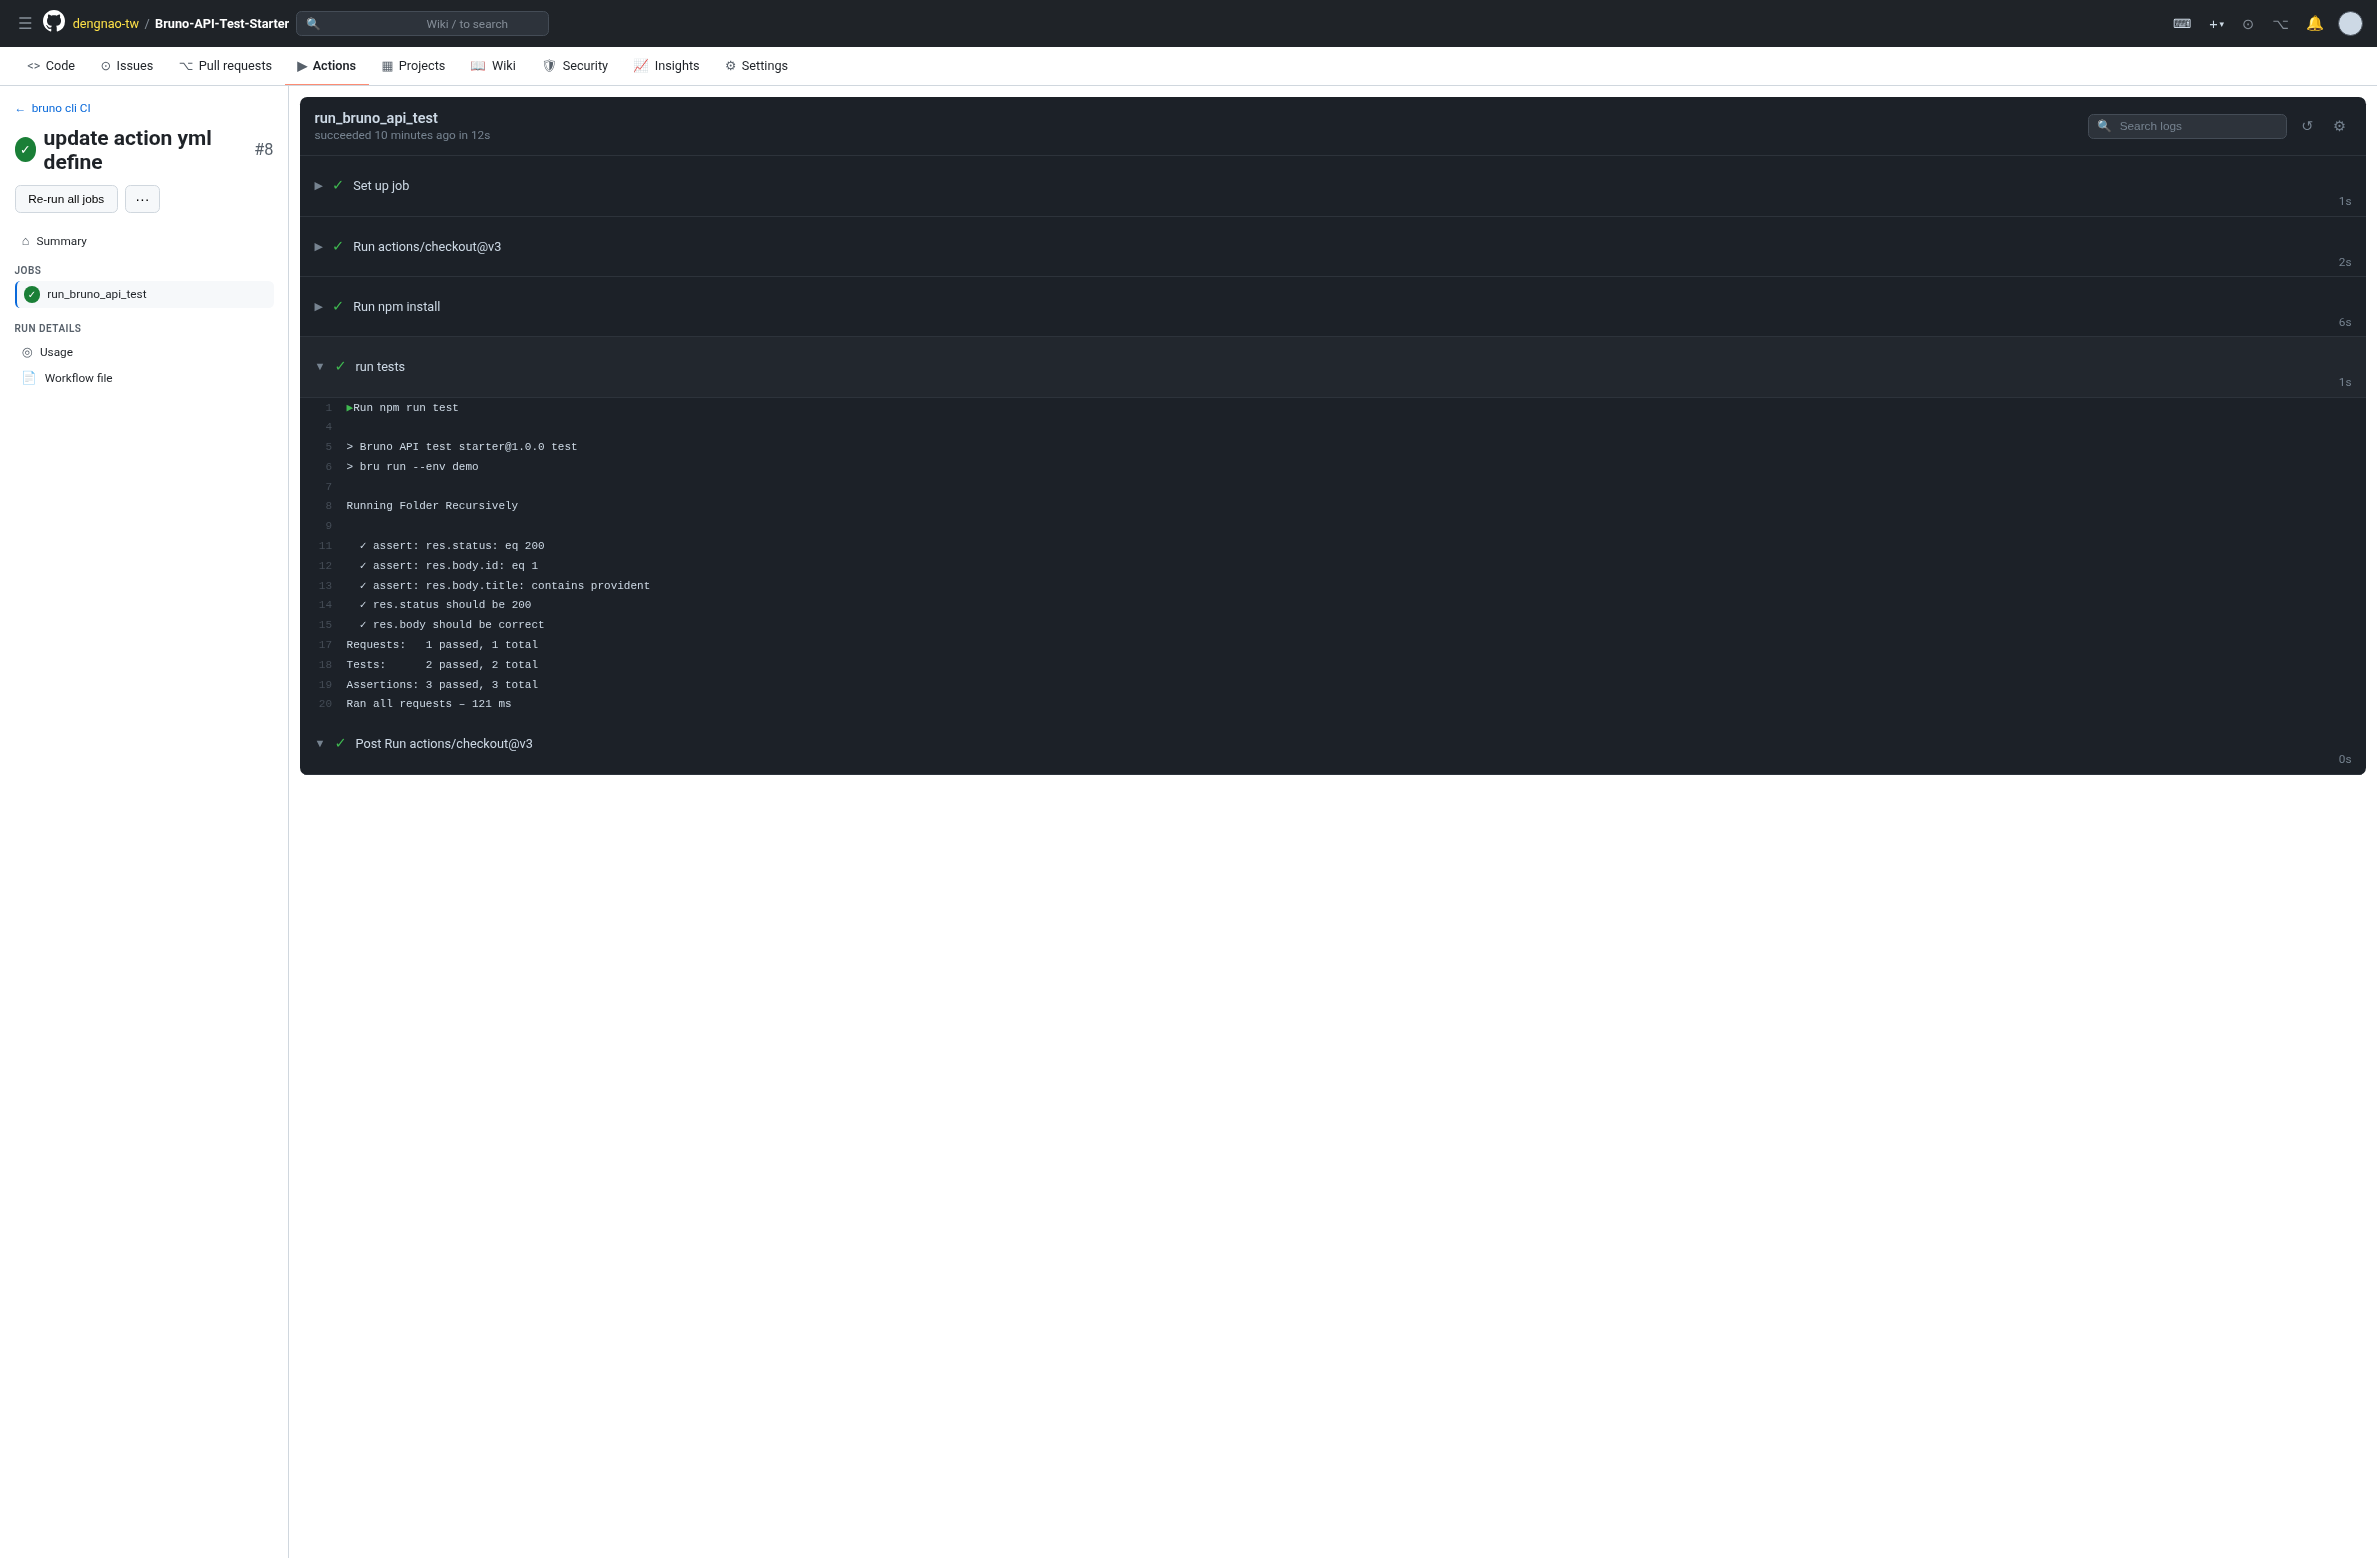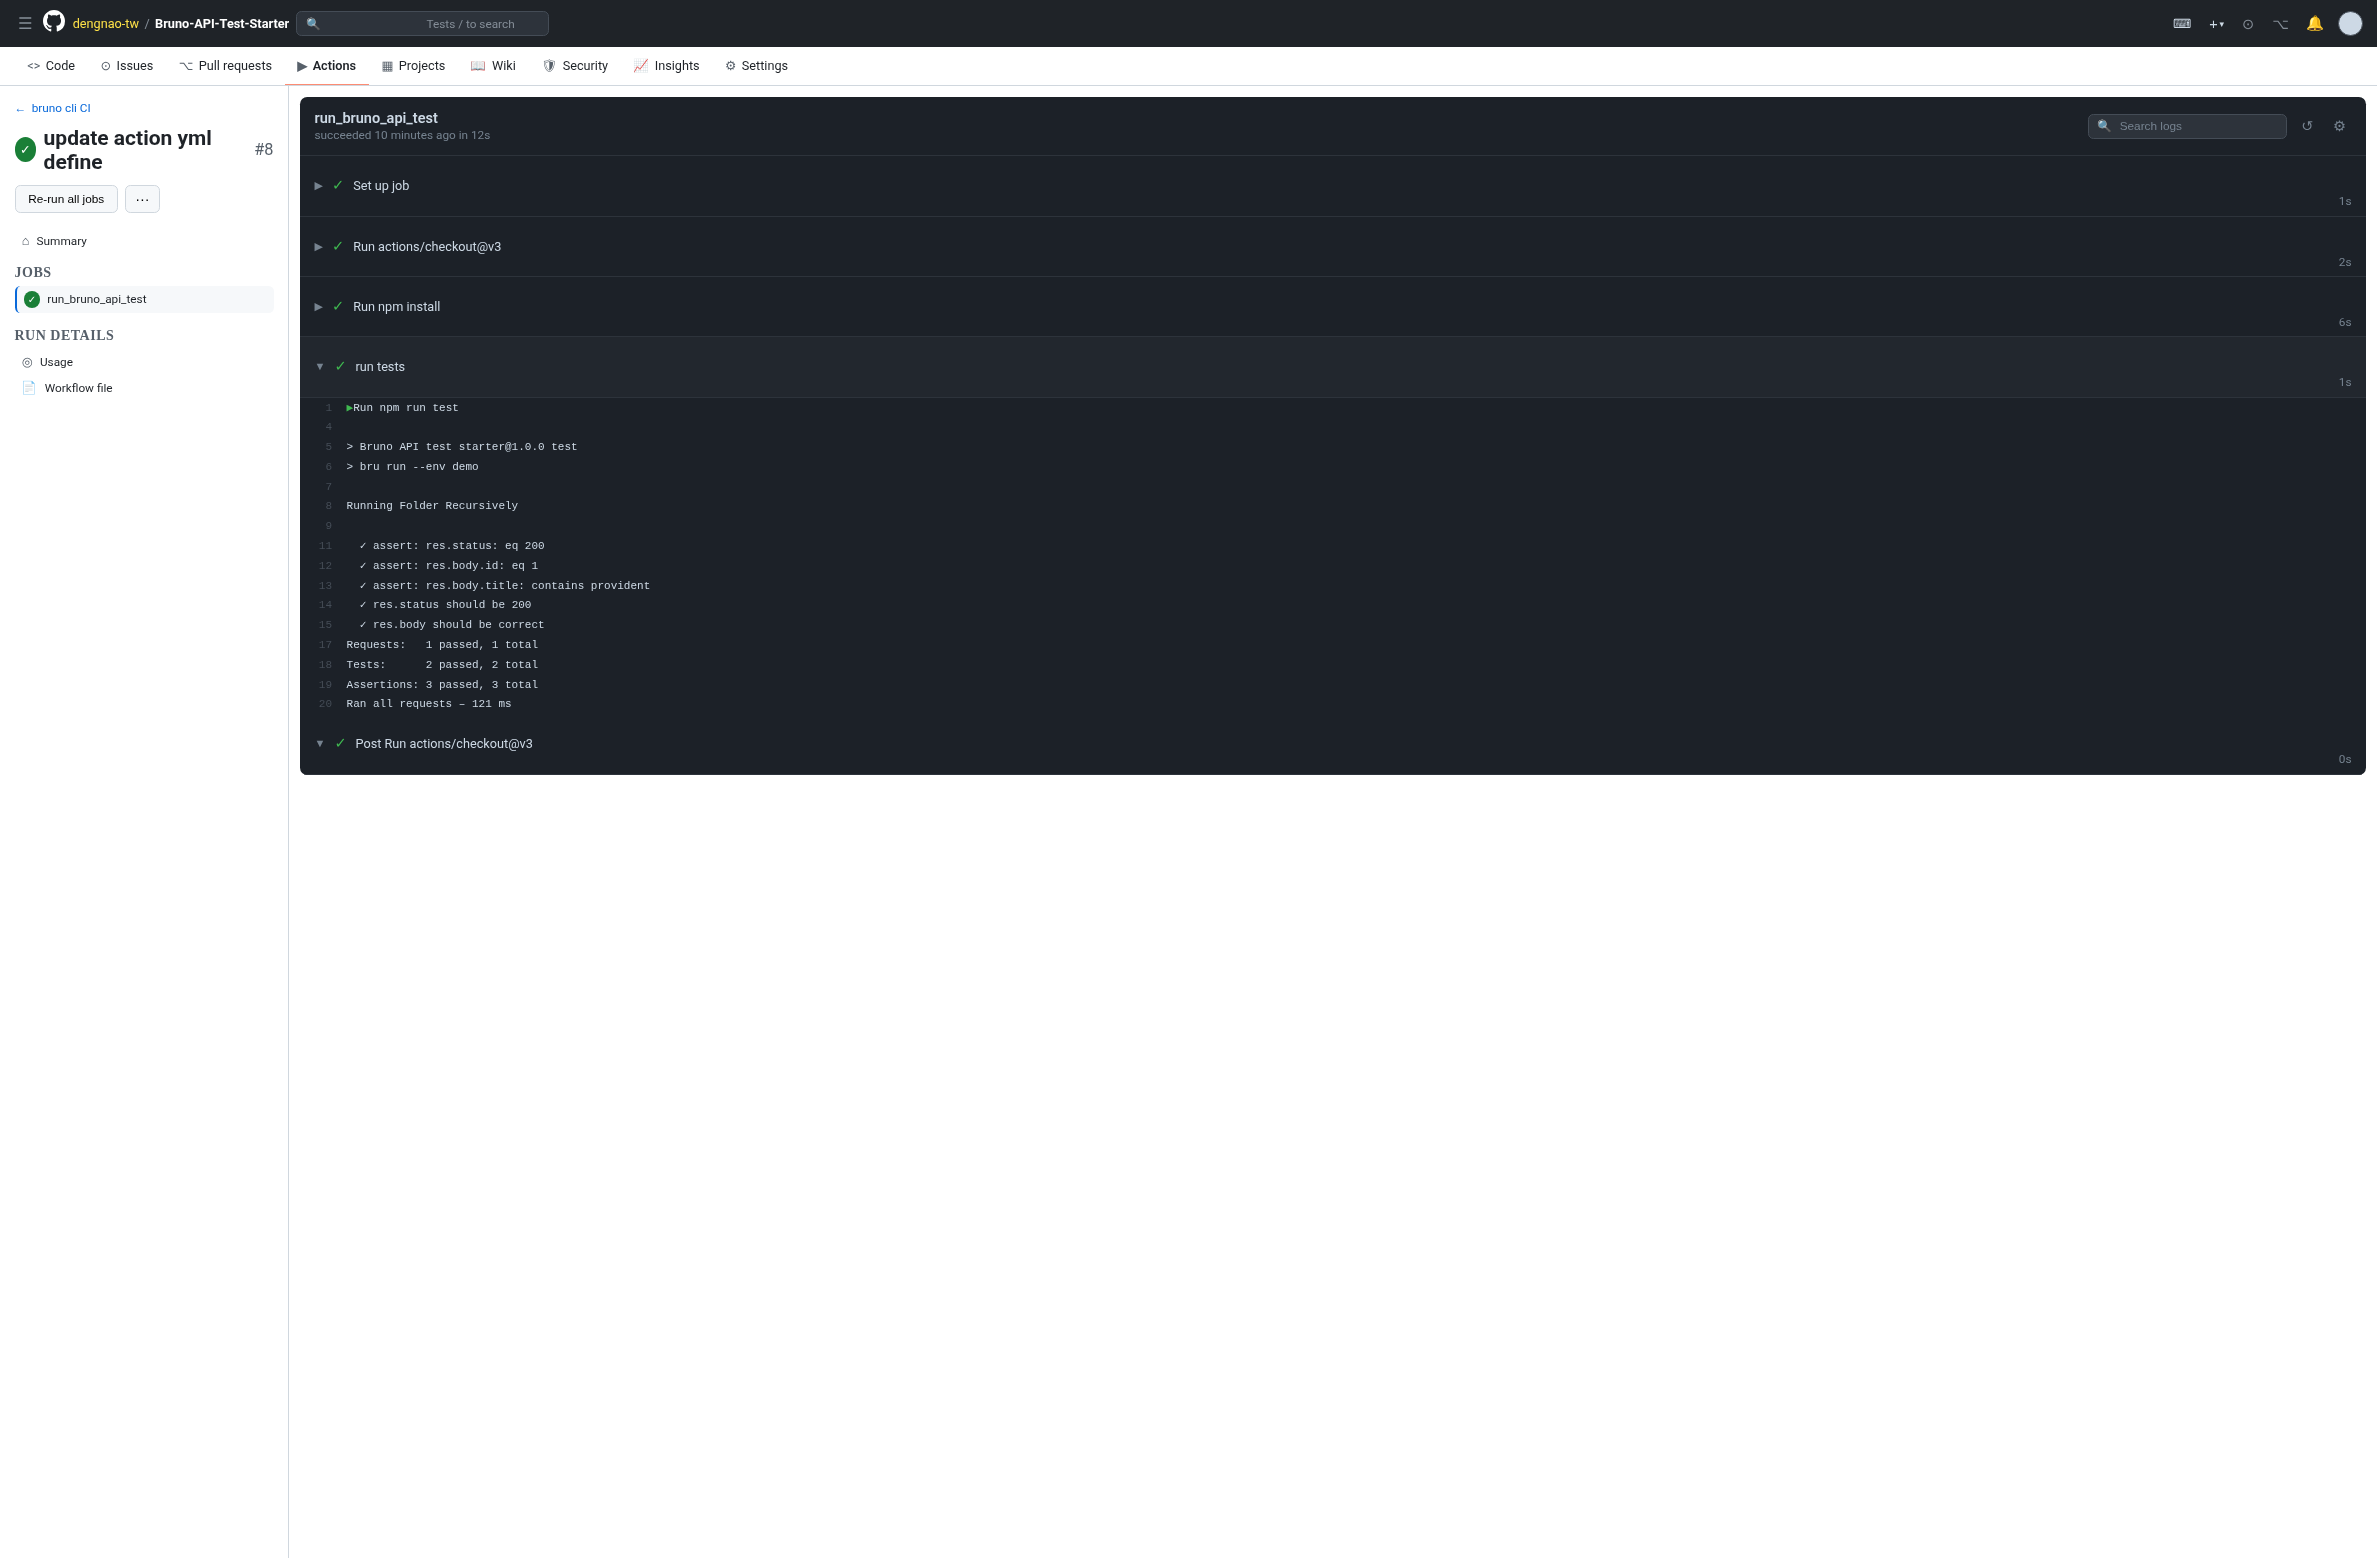--- a/index.html
+++ b/index.html
@@ -40,21 +40,21 @@
 
     
     .main-container { display: flex; min-height: calc(100vh - 95px); }
 
     
     .sidebar { width: 289px; border-right: 0.9px solid #d0d7de; padding: 14.5px; flex-shrink: 0; }
     .back-link { display: flex; align-items: center; gap: 5.4px; color: #0969da; font-size: 11.8px; margin-bottom: 11px; text-decoration: none; cursor: pointer; }
     .rerun-btn { background: #f6f8fa; border: 0.9px solid #d0d7de; border-radius: 5.4px; padding: 5.4px 12.7px; font-size: 11.8px; cursor: pointer; font-weight: 500; }
     .more-btn { background: #f6f8fa; border: 0.9px solid #d0d7de; border-radius: 5.4px; padding: 5.4px 9px; font-size: 14.5px; cursor: pointer; }
 
-    .section-header { font-size: 14px; font-weight: 600; color: #57606a; text-transform: uppercase; letter-spacing: 0.5px; margin: 11px 0 5.4px 0; font-family: Liberation Serif, serif; }
+    .section-header { font-size: 10px; font-weight: 600; color: #57606a; text-transform: uppercase; letter-spacing: 0.5px; margin: 11px 0 5.4px 0; }
     .sidebar-item { display: flex; align-items: center; gap: 7.2px; padding: 5.4px 7.2px; border-radius: 5.4px; cursor: pointer; font-size: 11.8px; color: #1f2328; text-decoration: none; }
     .sidebar-item .item-icon { font-size: 12.7px; color: #57606a; }
     .job-item { display: flex; align-items: center; gap: 7.2px; padding: 5.4px 7.2px; border-radius: 5.4px; cursor: pointer; font-size: 11.8px; background: #f6f8fa; border-left: 2.7px solid #0969da; }
 
     .run-details-section { margin-top: 14.5px; }
 
     
     .content-area { flex: 1; padding: 0; }
 
     
@@ -107,21 +107,21 @@
         <path d="M8 0C3.58 0 0 3.58 0 8c0 3.54 2.29 6.53 5.47 7.59.4.07.55-.17.55-.38 0-.19-.01-.82-.01-1.49-2.01.37-2.53-.49-2.69-.94-.09-.23-.48-.94-.82-1.13-.28-.15-.68-.52-.01-.53.63-.01 1.08.58 1.23.82.72 1.21 1.87.87 2.33.66.07-.52.28-.87.51-1.07-1.78-.2-3.64-.89-3.64-3.95 0-.87.31-1.59.82-2.15-.08-.2-.36-1.02.08-2.12 0 0 .67-.21 2.2.82.64-.18 1.32-.27 2-.27.68 0 1.36.09 2 .27 1.53-1.04 2.2-.82 2.2-.82.44 1.1.16 1.92.08 2.12.51.56.82 1.27.82 2.15 0 3.07-1.87 3.75-3.65 3.95.29.25.54.73.54 1.48 0 1.07-.01 1.93-.01 2.2 0 .21.15.46.55.38A8.013 8.013 0 0016 8c0-4.42-3.58-8-8-8z"></path>
       </svg>
     </span>
     <div class="nav-breadcrumb">
       <a>dengnao-tw</a>
       <span>/</span>
       <a class="repo">Bruno-API-Test-Starter</a>
     </div>
     <div class="search-bar">
       <span>🔍</span>
-      <span style="color:#848d97;font-size:11.8px;">Tests / to search</span>
+      <span style="color:#848d97;font-size:11.8px;">Wiki / to search</span>
     </div>
   </div>
   <div class="top-nav-right">
     <button class="nav-icon-btn" style="font-size:12.7px;color:#cdd9e5;">⌨</button>
     <button class="plus-btn" style="color:#cdd9e5;">
       <span>+</span>
       <span style="font-size:9px;">▾</span>
     </button>
     <button class="nav-icon-btn">⊙</button>
     <button class="nav-icon-btn">⌥</button>

